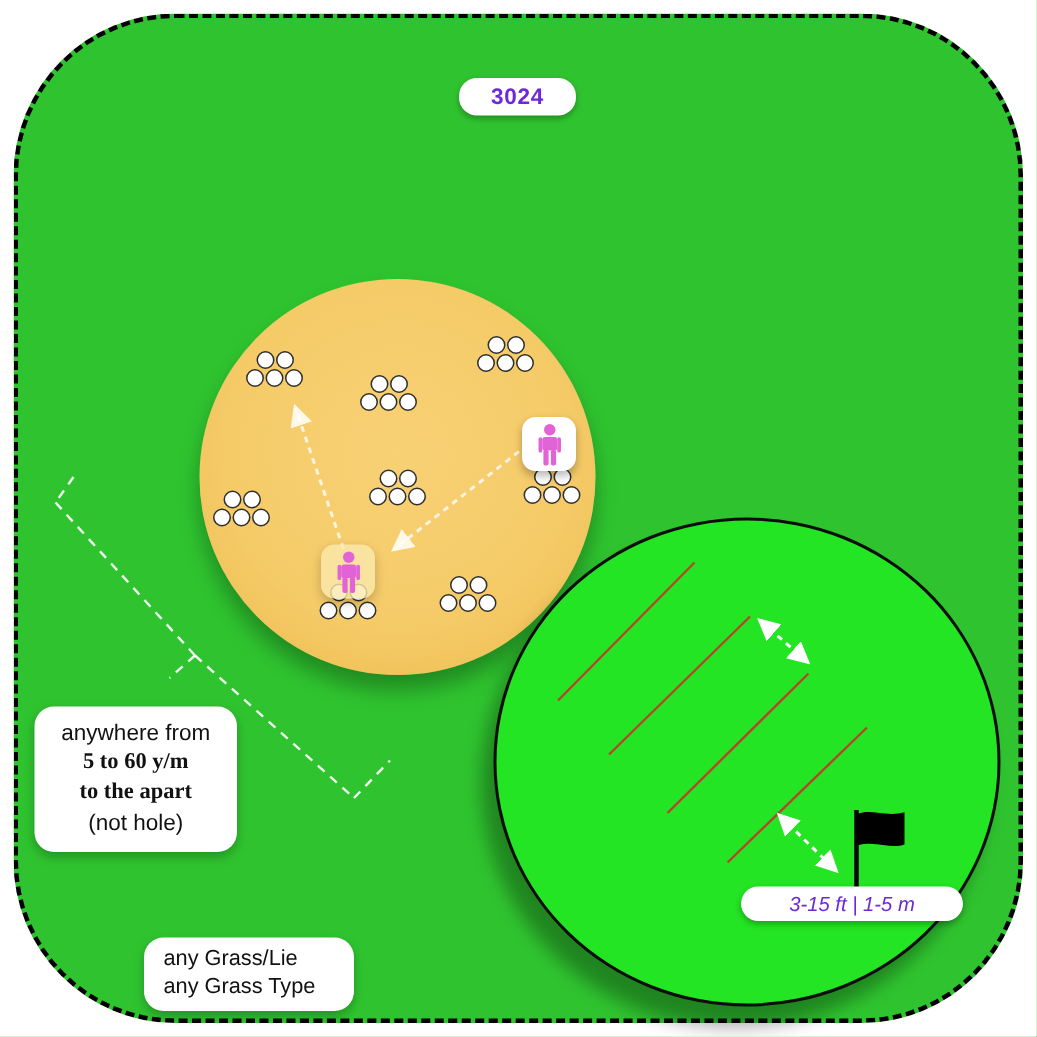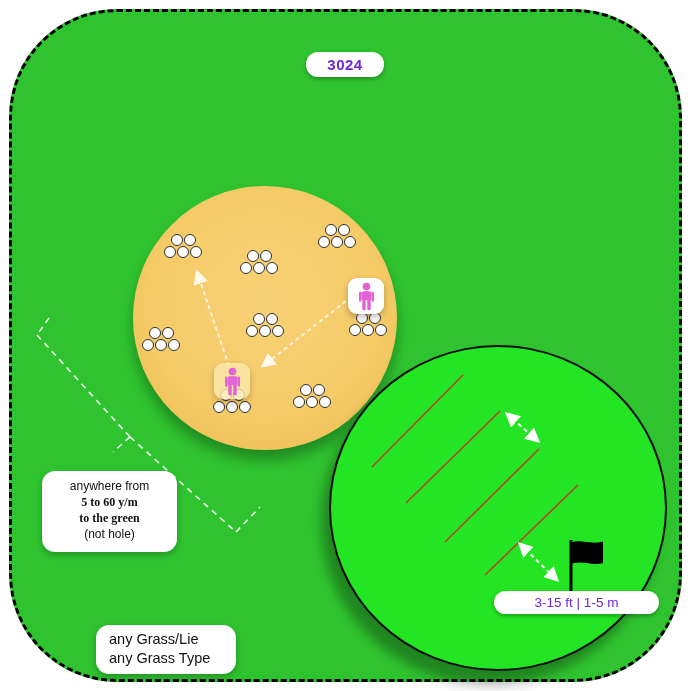--- a/index.html
+++ b/index.html
@@ -154,26 +154,26 @@
       <line x1="520" y1="544" x2="557" y2="580" stroke="#FFFFFF" stroke-width="2" stroke-dasharray="4 3.5" marker-start="url(#ah-white)" marker-end="url(#ah-white)"></line>
       <g transform="translate(571,540)">
         <rect x="-1.5" y="0" width="3" height="53" fill="#000000"></rect>
         <path d="M1,2.5 C10,-1 20,5 32,1.5 L32,23 C23,26.5 13,20 1,23.5 Z" fill="#000000"></path>
       </g>
     </svg>
 
   <div class="label-pill badge" style="left:306px;top:52px;width:78px;height:25px;">3024</div>
 
 
-  <div class="label-pill" style="left:494px;top:591px;width:165px;height:23px;">3-15 ft | 1-5 m</div>
+  <div class="label-pill" style="left:494px;top:591px;width:148px;height:23px;font-style:italic;">3-15 ft | 1-5 m</div>
 
-  <div class="note" style="left:42px;top:471px;width:131px;padding:8px 2px 9px 2px;font-size:12px;line-height:1.33;">
+  <div class="note" style="left:23px;top:471px;width:131px;padding:8px 2px 9px 2px;font-size:15px;line-height:1.33;">
     <span class="ln">anywhere from</span>
     <span class="ln bold">5 to 60 y/m</span>
-    <span class="ln bold">to the green</span>
+    <span class="ln bold">to the apart</span>
     <span class="ln">(not hole)</span>
   </div>
 
   <div class="note" style="left:96px;top:625px;width:127px;padding:5px 0 6px 13px;font-size:14.5px;line-height:1.32;text-align:left;">
     <span class="ln">any Grass/Lie</span>
     <span class="ln">any Grass Type</span>
   </div>
 
 </div>
 

